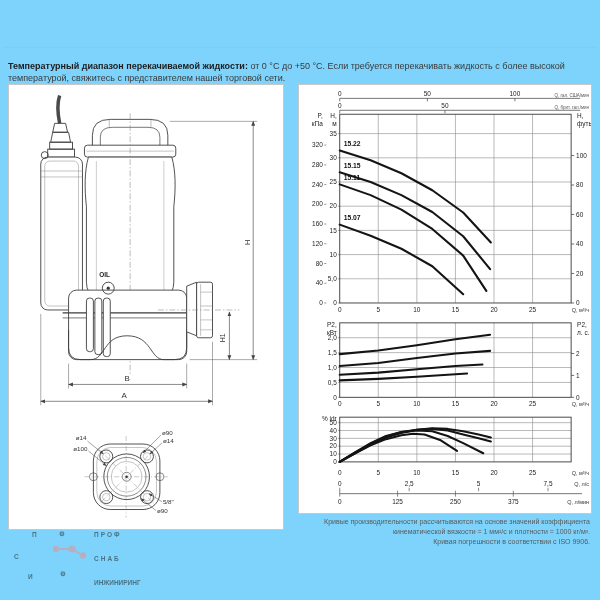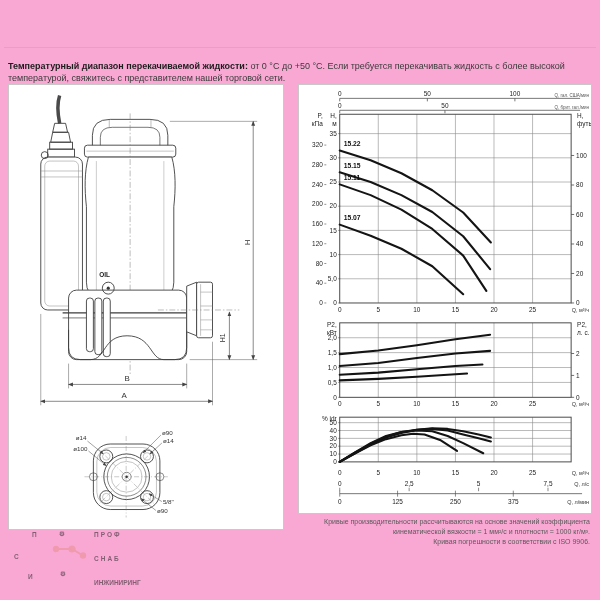--- a/index.html
+++ b/index.html
@@ -1,16 +1,16 @@
 <!DOCTYPE html>
 <html><head>
 <meta charset="utf-8">
 <style>
   html,body{margin:0;padding:0;background:#fff;}
-  #page{position:relative;width:600px;height:600px;background:#f9a8d4;overflow:hidden;
+  #page{position:relative;width:600px;height:600px;background:#7dd3fc;overflow:hidden;
         font-family:"Liberation Sans",sans-serif;color:#222;}
   .top-rule{position:absolute;left:4px;right:4px;top:47px;border-top:1px solid #b9b9b9;}
   .intro{position:absolute;left:8px;right:6px;top:51px;font-size:9px;line-height:12px;color:#3a3a3a;}
   .intro b{color:#1d1d1d;}
   .panel{position:absolute;border:1px solid #c8c8c8;background:#fff;box-sizing:border-box;}
   #drawing-panel{left:8px;top:84px;width:276px;height:446px;}
   #charts-panel{left:298px;top:84px;width:294px;height:430px;}
   svg{display:block;}
   svg text{font-family:"Liberation Sans",sans-serif;fill:#222;font-size:6.5px;}
   svg text.crv{font-weight:bold;font-size:6.8px;fill:#111;}

